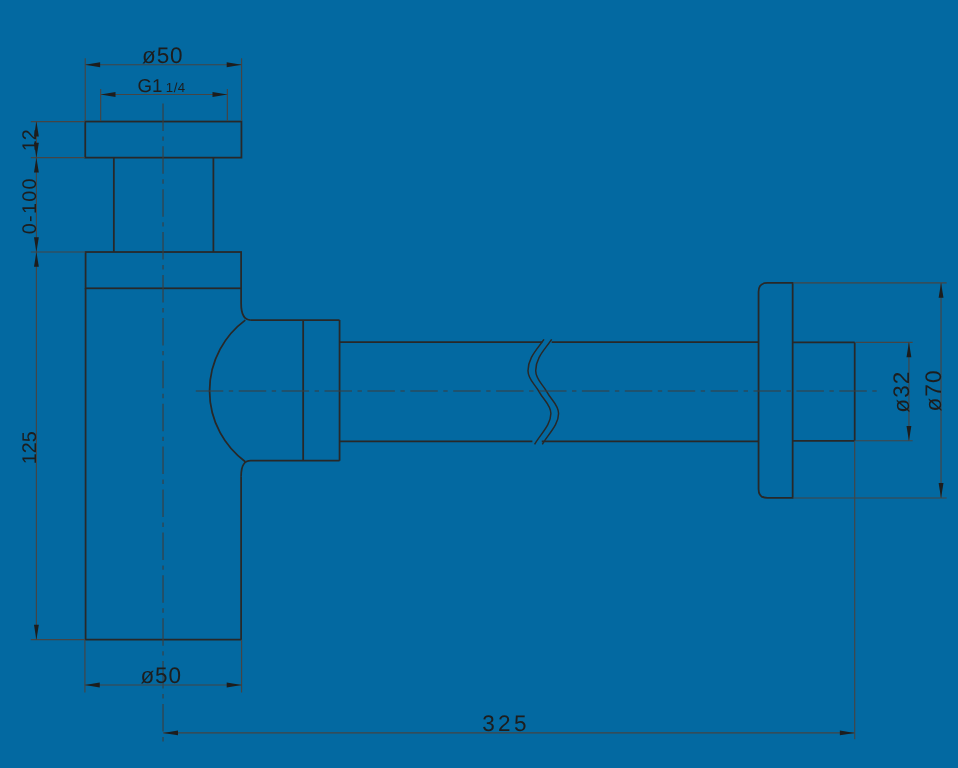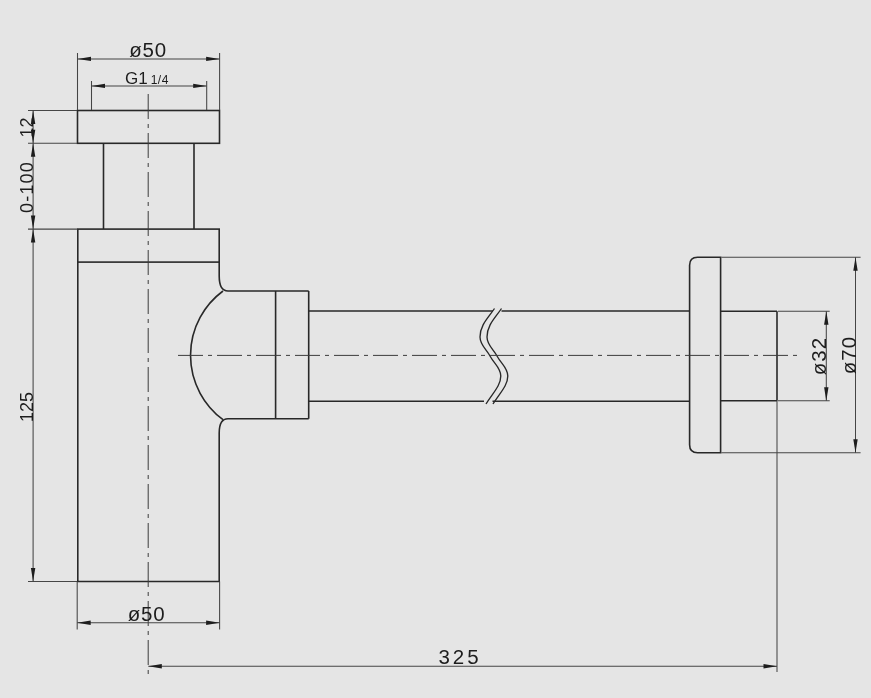--- a/index.html
+++ b/index.html
@@ -1,16 +1,16 @@
 <!DOCTYPE html>
 <html><head>
 <meta charset="utf-8">
 <style>
   html,body{margin:0;padding:0;background:#ffffff;}
-  .page{width:871px;height:698px;position:relative;background:#e5e5e5;}
+  .page{width:871px;height:698px;position:relative;background:#0369a1;}
   svg{position:absolute;left:0;top:0;}
   text{font-family:"Liberation Sans",sans-serif;fill:#1d1d1d;}
 </style>
 </head>
 <body>
 <div class="page">
 <svg width="871" height="698" viewBox="0 0 871 698">
   <g fill="none" stroke="#282828" stroke-width="1.6" stroke-linecap="butt">
 
     <rect x="77.5" y="110.5" width="142" height="32.8"></rect>

